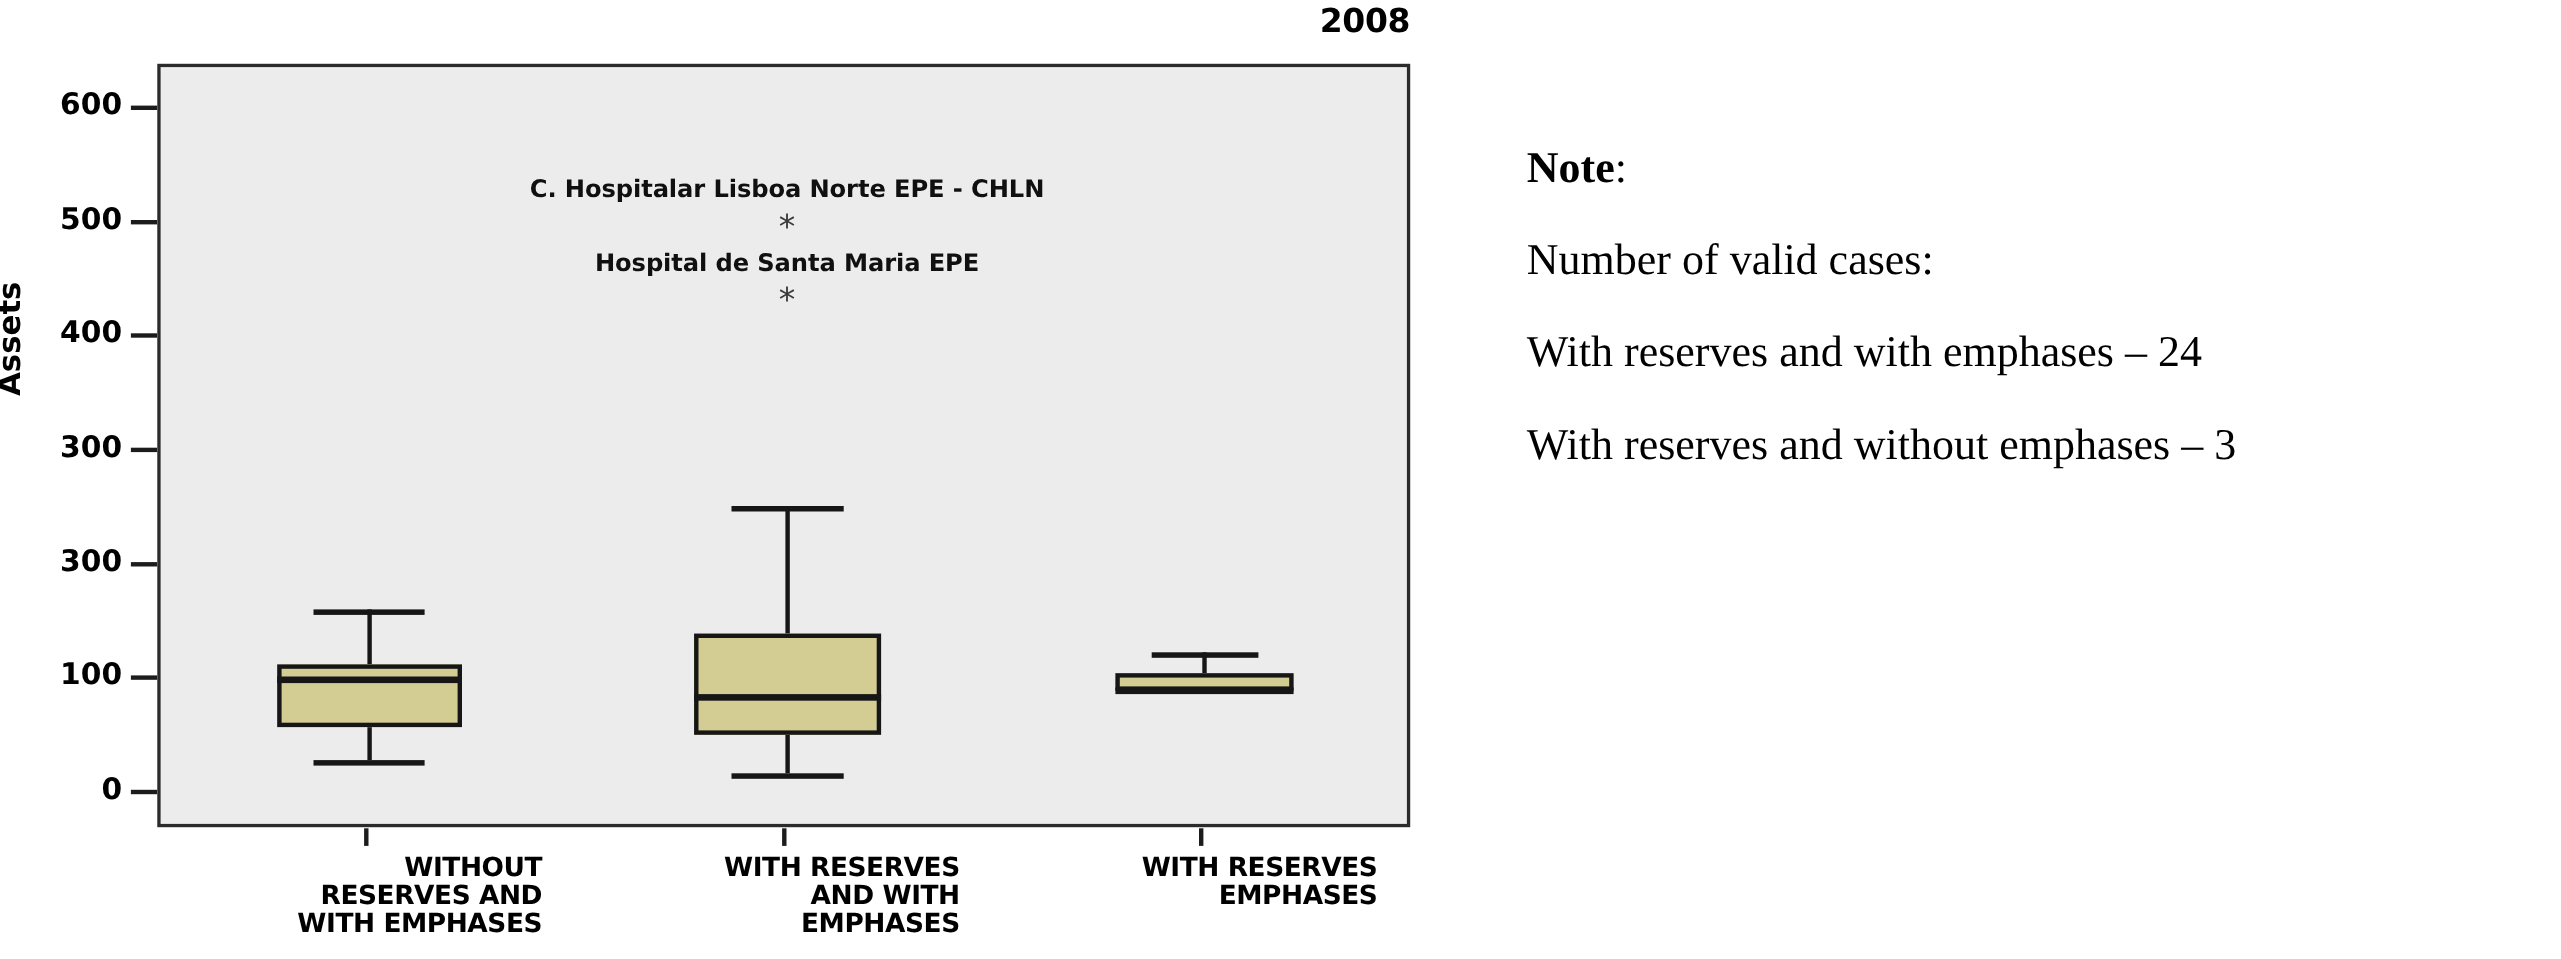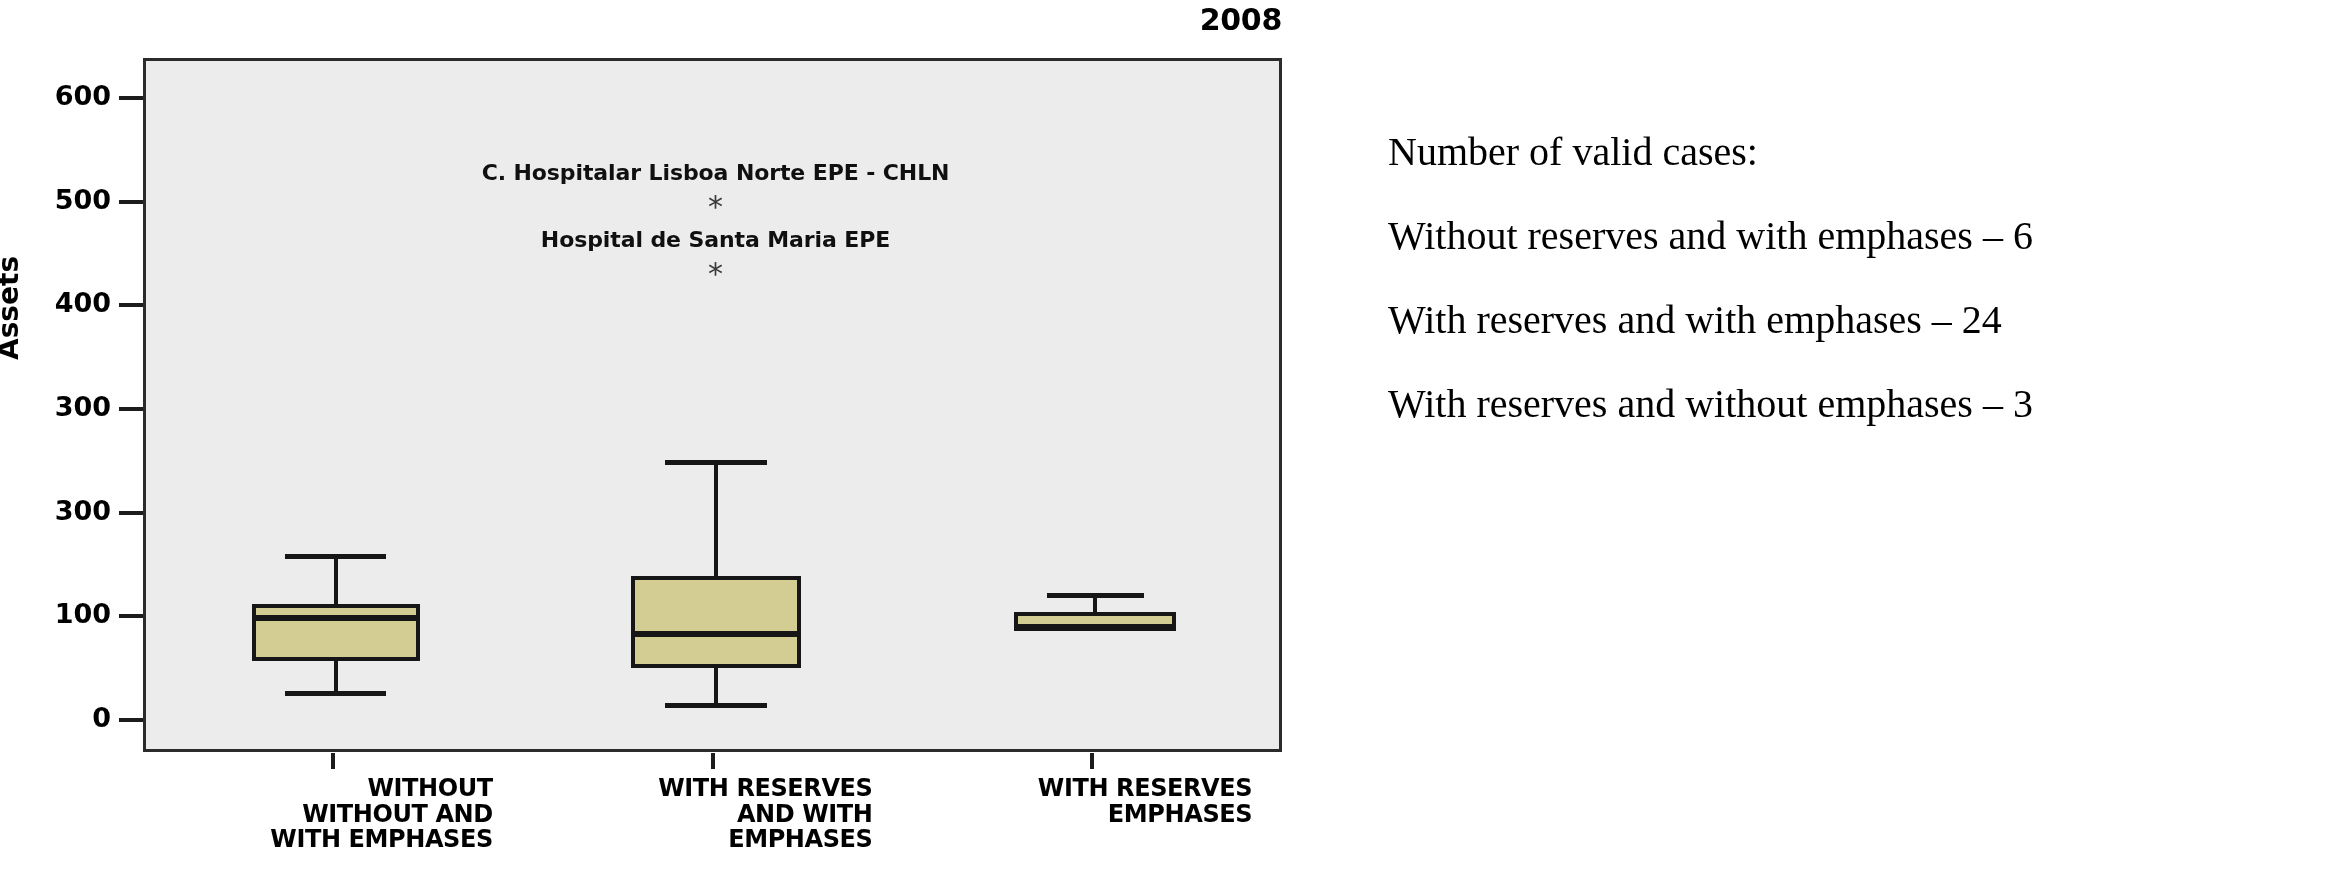--- a/index.html
+++ b/index.html
@@ -168,38 +168,38 @@
           <div class="outlier-label" style="left: 169.5px; width: 800px; top: 98.7767px;">C. Hospitalar Lisboa Norte EPE - CHLN</div>
           <div class="outlier-star" style="left: 549.5px; width: 40px; top: 198.16px;">*</div>
           <div class="outlier-label" style="left: 169.5px; width: 800px; top: 166.16px;">Hospital de Santa Maria EPE</div>
         </div>
     </div>
 
     <div id="xaxis">
         <div class="xtick-mark" style="left: 330.833px;"></div>
         <div class="xlabel" style="width: 320px; left: 172.833px;">
           <div>WITHOUT</div>
-          <div>WITHOUT AND</div>
+          <div>RESERVES AND</div>
           <div>WITH EMPHASES</div>
         </div>
         <div class="xtick-mark" style="left: 710.5px;"></div>
         <div class="xlabel" style="width: 320px; left: 552.5px;">
           <div>WITH RESERVES</div>
           <div>AND WITH</div>
           <div>EMPHASES</div>
         </div>
         <div class="xtick-mark" style="left: 1090.17px;"></div>
         <div class="xlabel" style="width: 320px; left: 932.167px;">
           <div>WITH RESERVES</div>
           <div>EMPHASES</div>
         </div>
       </div>
 
   </div>
 
   <div class="note-block">
+    <div class="note-line heading"><span>Note</span><span class="colon">:</span></div>
     <div class="note-line">Number of valid cases:</div>
-    <div class="note-line">Without reserves and with emphases – 6</div>
     <div class="note-line">With reserves and with emphases – 24</div>
     <div class="note-line">With reserves and without emphases – 3</div>
   </div>
 
 </div>
 
 </body></html>

